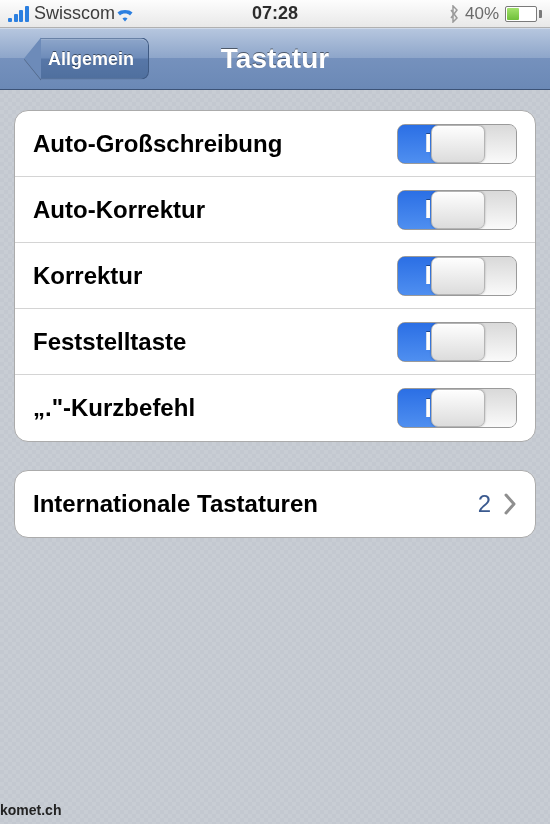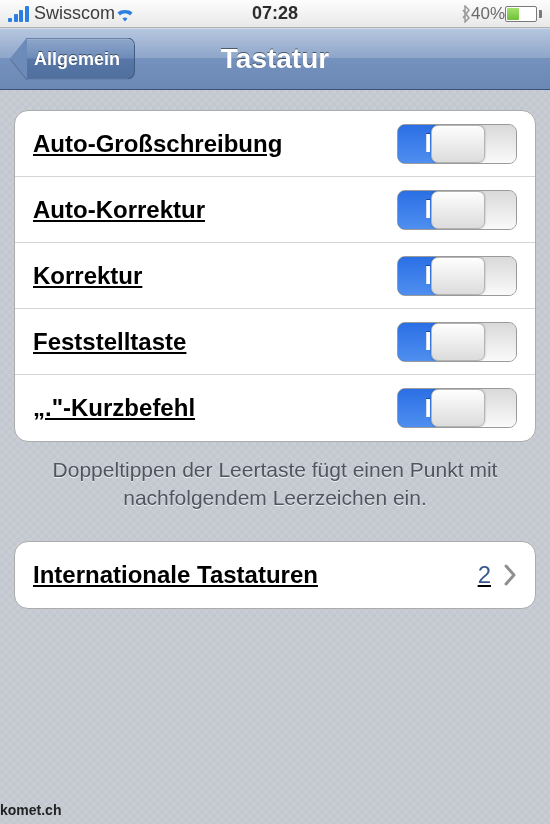--- a/index.html
+++ b/index.html
@@ -25,21 +25,21 @@
 .signal-bars { display: flex; align-items: flex-end; gap: 1.5px; height: 16px; }
 .signal-bars span { width: 4px; background: #2b7fe0; border-radius: 1px; }
 .signal-bars span:nth-child(1){height:4px;}
 .signal-bars span:nth-child(2){height:8px;}
 .signal-bars span:nth-child(3){height:12px;}
 .signal-bars span:nth-child(4){height:16px;}
 .signal-bars span.off{background:#bcbcbc;}
 .carrier { color:#3c3c3c; }
 .wifi-icon { width: 20px; height: 16px; color:#2b7fe0; }
 .status-center { flex:0 0 auto; font-weight:600; color:#2c2c2c; }
-.status-right { flex:1; display:flex; justify-content:flex-end; align-items:center; gap:0; }
+.status-right { flex:1; display:flex; justify-content:flex-end; align-items:center; gap:6px; }
 .bt-icon { width: 10px; height: 18px; color:#9a9a9a; }
 .battery { display:flex; align-items:center; gap:2px; }
 .battery-body {
   width: 32px; height: 16px; border: 1px solid #7a7a7a; border-radius: 2px;
   position: relative; background:#fff;
 }
 .battery-fill { position:absolute; left:1px; top:1px; bottom:1px; width:40%;
   background: linear-gradient(to bottom,#a2e26b,#6fbf3a); border-radius:1px; }
 .battery-cap { width:3px; height:8px; background:#7a7a7a; border-radius:0 1px 1px 0; }
 .battery-pct { color:#6a6a6a; font-size:17px; }
@@ -49,21 +49,21 @@
   background: linear-gradient(to bottom, #b7c7df 0%, #8ea6ca 49%, #7591bd 50%, #6b89b6 100%);
   border-bottom: 1px solid #3c5377;
   position: relative; display:flex; align-items:center; justify-content:center;
   box-shadow: inset 0 1px 0 rgba(255,255,255,.35);
 }
 .nav-title {
   color:#fff; font-size:28px; font-weight:700;
   text-shadow: 0 -1px 0 rgba(0,0,0,.5);
 }
 .back-btn {
-  position:absolute; left:10px; top:50%; transform:translateY(-50%);
+  position:absolute; left:24px; top:50%; transform:translateY(-50%);
   height:45px; display:flex; align-items:center;justify-content:center;
 }
 .back-arrow {
   width: 0; height: 0;
   border-top: 21px solid transparent;
   border-bottom: 21px solid transparent;
   border-right: 17px solid #5877a8;
   position: relative;
   filter: drop-shadow(0 1px 0 rgba(0,0,0,.3));
 }
@@ -95,21 +95,20 @@
   overflow:hidden;
 }
 .group {
   background:#fff; border:1px solid #ababab; border-radius:14px;
   overflow:hidden;
 }
 .row {
   display:flex; align-items:center; justify-content:space-between;
   padding: 0 18px; height: 66px;
   border-bottom:1px solid #d4d4d4;
-  text-decoration:underline;
 }
 .row:last-child { border-bottom:none; }
 .row-label { font-size:24px; font-weight:700; color:#000; }
 .row-value { font-size:24px; color:#3b5a8f; margin-left:auto; margin-right:12px; }
 
 .toggle {
   width: 120px; height: 40px; border-radius: 8px;
   position:relative; overflow:hidden;
   box-shadow: inset 0 1px 4px rgba(0,0,0,.35), 0 1px 0 rgba(255,255,255,.6);
   background: linear-gradient(to right, #2b6fe5 0%, #4f8ff0 50%, #e8e8e8 50%, #f7f7f7 100%);
@@ -227,21 +226,20 @@
       <div class="row">
         <span class="row-label">„."-Kurzbefehl</span>
         <div class="toggle">
           <div class="on-half">I</div>
           <div class="off-half"></div>
             <div class="knob"></div>
         </div>
       </div>
     </div>
 
-    <div class="footer-note">Doppeltippen der Leertaste fügt einen Punkt mit nachfolgendem Leerzeichen ein.</div>
 
     <div class="spacer"></div>
 
     <div class="group">
       <div class="row">
         <span class="row-label">Internationale Tastaturen</span>
         <span class="row-value">2</span>
         <svg class="chevron-icon" viewBox="0 0 14 22">
           <path fill="none" stroke="currentColor" stroke-width="3" stroke-linecap="round" stroke-linejoin="round" d="M3 2l8 9-8 9"></path>
         </svg>

